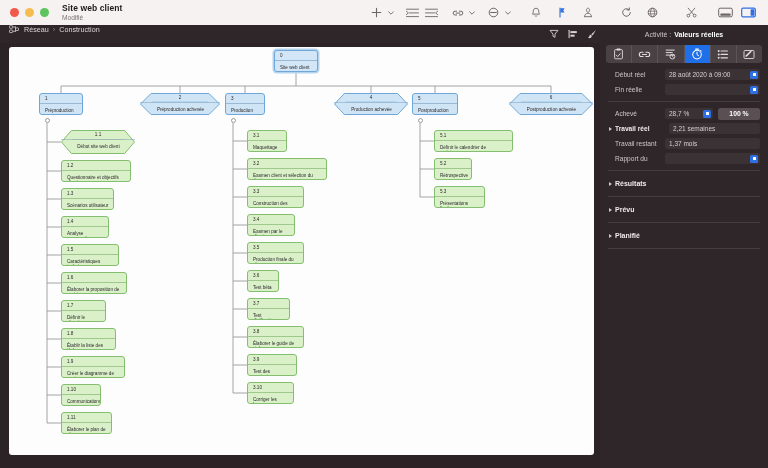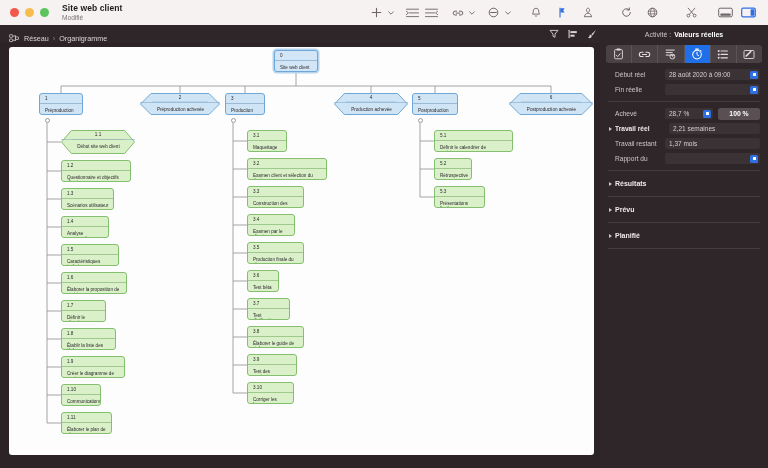--- a/index.html
+++ b/index.html
@@ -52,21 +52,21 @@
   .tbi.blue { color: #2f6fe4; }
   .gap-s { width: 7px; }
   .gap-m { width: 13px; }
   .gap-l { width: 20px; }
 
   
   .crumbbar {
     position: absolute; left: 0; top: 25px;
     width: 768px; height: 18px;
     background: #2e2629;
-    display: flex; align-items: flex-end;
+    display: flex; align-items: flex-start;
   }
   .crumb-ico { margin-left: 9px; color: #cfc8ca; display: flex; }
   .crumb-txt {
     font-size: 7.2px; color: #ddd6d8; margin-left: 5px;
     display: flex; align-items: center; gap: 4px;
   }
   .crumb-sep { color: #8d8488; font-size: 7.5px; }
   .crumbbar .right-tools {
     position: absolute; right: 152px; top: 0; height: 18px;
     display: flex; align-items: center; gap: 9px;
@@ -331,21 +331,21 @@
       <svg width="10" height="9" viewBox="0 0 10 9">
           <rect x=".5" y=".7" width="3.2" height="2.6" rx=".5" stroke="currentColor" stroke-width=".8" fill="none"></rect>
           <rect x=".5" y="5.0" width="3.2" height="2.6" rx=".5" stroke="currentColor" stroke-width=".8" fill="none"></rect>
           <path d="M4.3 2h2.2M4.3 6.3h2.2M6.5 2v4.3" stroke="currentColor" stroke-width=".8" stroke-linecap="round"></path>
           <rect x="6.6" y="2.9" width="2.9" height="2.6" rx=".5" stroke="currentColor" stroke-width=".8" fill="none"></rect>
         </svg>
     </div>
     <div class="crumb-txt">
       <span>Réseau</span>
       <span class="crumb-sep">›</span>
-      <span>Organigramme</span>
+      <span>Construction</span>
     </div>
     <div class="right-tools">
       <div class="cti">
         <svg width="10" height="10" viewBox="0 0 10 10">
             <path d="M1 1.4h8L6 5v3.3L4 7.3V5z" stroke="currentColor" stroke-width=".9" fill="none" stroke-linejoin="round"></path>
           </svg>
       </div>
       <div class="cti">
         <svg width="10" height="10" viewBox="0 0 10 10">
             <path d="M1.1 1.2v7.6" stroke="currentColor" stroke-width="1.1" stroke-linecap="round"></path>

